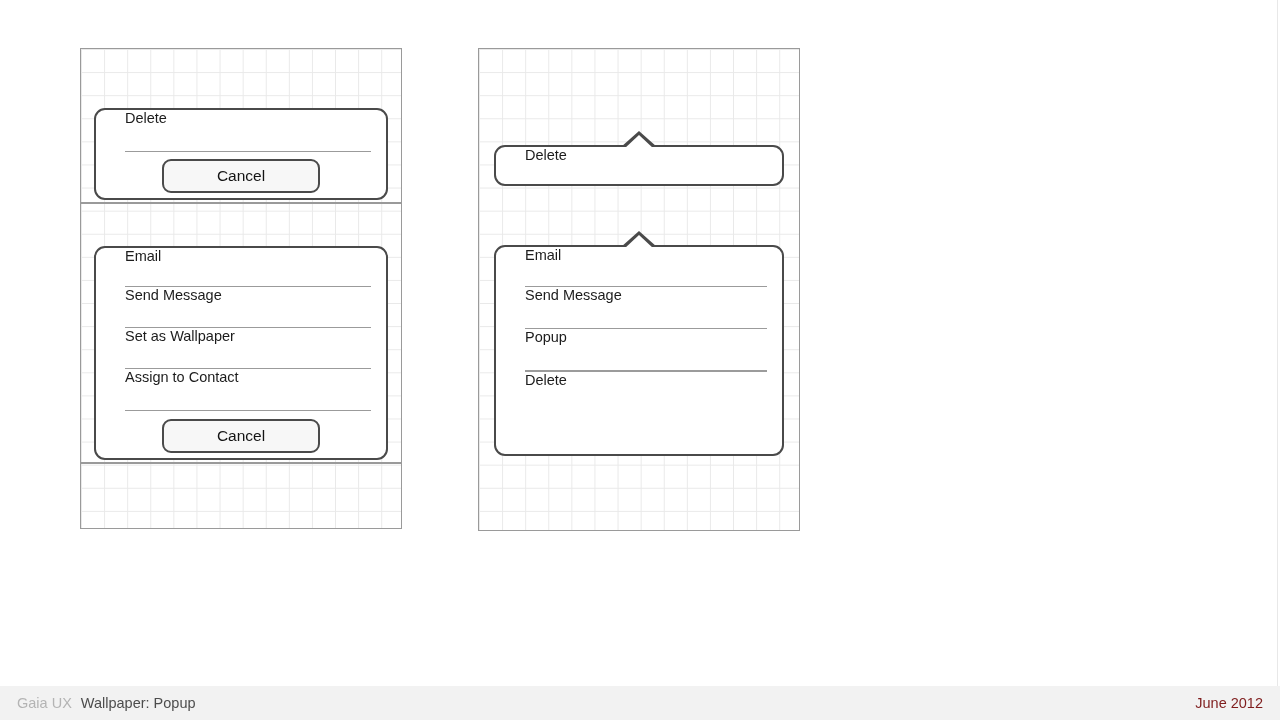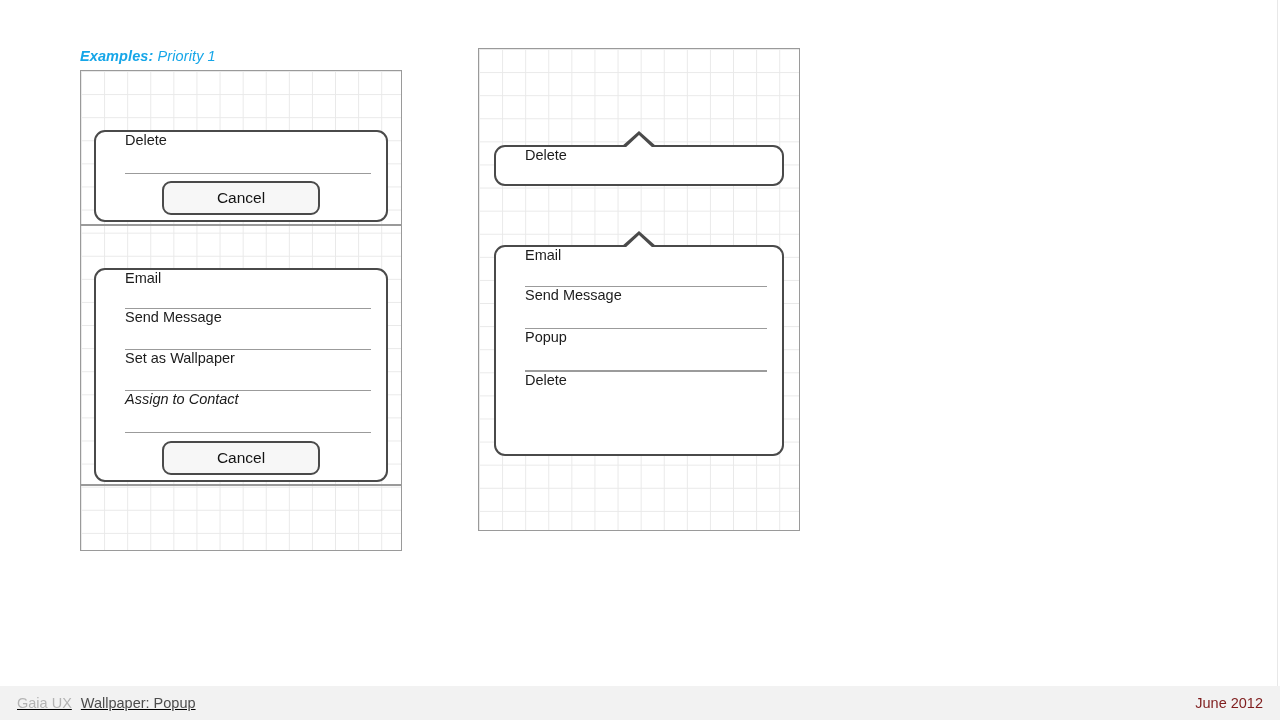--- a/index.html
+++ b/index.html
@@ -148,39 +148,35 @@
     display: flex;
     align-items: center;
     box-sizing: border-box;
     padding: 0 17px;
     font-size: 14.5px;
   }
   .footer-left {
     display: flex;
     align-items: baseline;
     gap: 9px;
-    text-decoration: underline;
   }
   .footer-brand { color: #b4b4b4; }
   .footer-title { color: #4d4d4d; }
   .footer-right {
     margin-left: auto;
     color: #7f1d1d;
   }
 </style>
 </head>
 <body>
 
 <div class="page-guide"></div>
 
 <div class="example" style="left:80px; top:48px;">
 
-  <div class="example-label">
-    <span class="lead">Examples:</span><span> Priority 1</span>
-  </div>
 
   <div class="frame" style="width:322px; height:481px;">
 
     <div class="screen-divider" style="top:153px;"></div>
     <div class="screen-divider" style="top:413px;"></div>
 
     <div class="dialog" style="left:13px; top:59px; width:294px; height:92px;">
       <div class="menu-item" style="height:41px;">
         <span>Delete</span>
       </div>
@@ -196,21 +192,21 @@
       </div>
       <div class="menu-sep"></div>
       <div class="menu-item" style="height:40px;">
         <span>Send Message</span>
       </div>
       <div class="menu-sep"></div>
       <div class="menu-item" style="height:40px;">
         <span>Set as Wallpaper</span>
       </div>
       <div class="menu-sep"></div>
-      <div class="menu-item" style="height:41px;font-style:italic;">
+      <div class="menu-item" style="height:41px;">
         <span>Assign to Contact</span>
       </div>
       <div class="menu-sep"></div>
       <div class="cancel-row" style="height:50px;">
         <button class="cancel-button" style="width:158px; height:34px;">Cancel</button>
       </div>
     </div>
 
   </div>
 </div>

